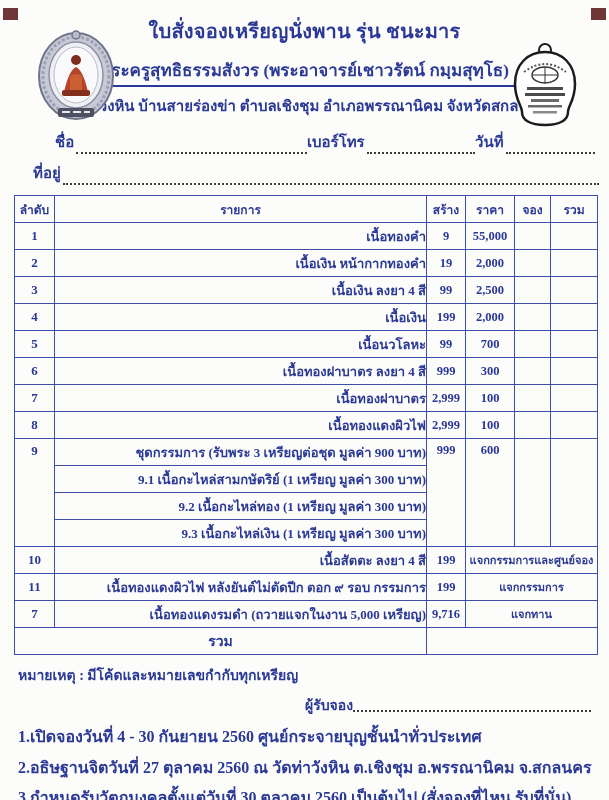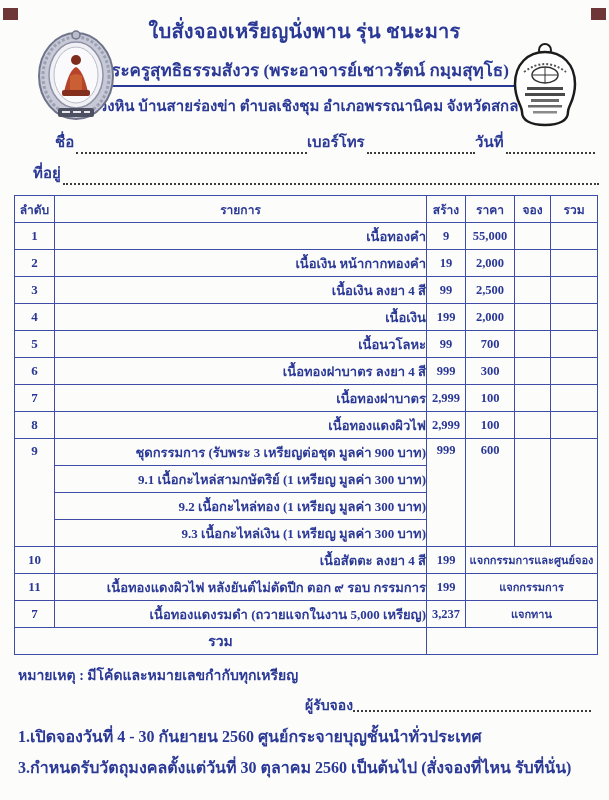--- a/index.html
+++ b/index.html
@@ -227,36 +227,37 @@
       </tr>
       <tr>
         <td>11</td>
         <td class="item">เนื้อทองแดงผิวไฟ หลังยันต์ไม่ตัดปีก ตอก ๙ รอบ กรรมการ</td>
         <td class="num">199</td>
         <td colspan="3" class="note">แจกกรรมการ</td>
       </tr>
       <tr>
         <td>7</td>
         <td class="item">เนื้อทองแดงรมดำ (ถวายแจกในงาน 5,000 เหรียญ)</td>
-        <td class="num">3,237</td>
+        <td class="num">9,716</td>
         <td colspan="3" class="note">แจกทาน</td>
       </tr>
 
       <tr>
         <td colspan="2" class="total-cell">รวม</td>
         <td colspan="4"></td>
       </tr>
     </tbody>
   </table>
 
   <div class="remark">หมายเหตุ : มีโค้ดและหมายเลขกำกับทุกเหรียญ</div>
 
   <div class="receiver">
     <span class="lbl">ผู้รับจอง</span>
     <span class="dots"></span>
   </div>
 
   <div class="notes">
     <div class="note-line">1.เปิดจองวันที่ 4 - 30 กันยายน 2560 ศูนย์กระจายบุญชั้นนำทั่วประเทศ</div>
+    <div class="note-line">2.อธิษฐานจิตวันที่ 27 ตุลาคม 2560 ณ วัดท่าวังหิน ต.เชิงชุม อ.พรรณานิคม จ.สกลนคร</div>
     <div class="note-line">3.กำหนดรับวัตถุมงคลตั้งแต่วันที่ 30 ตุลาคม 2560 เป็นต้นไป (สั่งจองที่ไหน รับที่นั่น)</div>
   </div>
 
 </div>
 
 </body></html>

